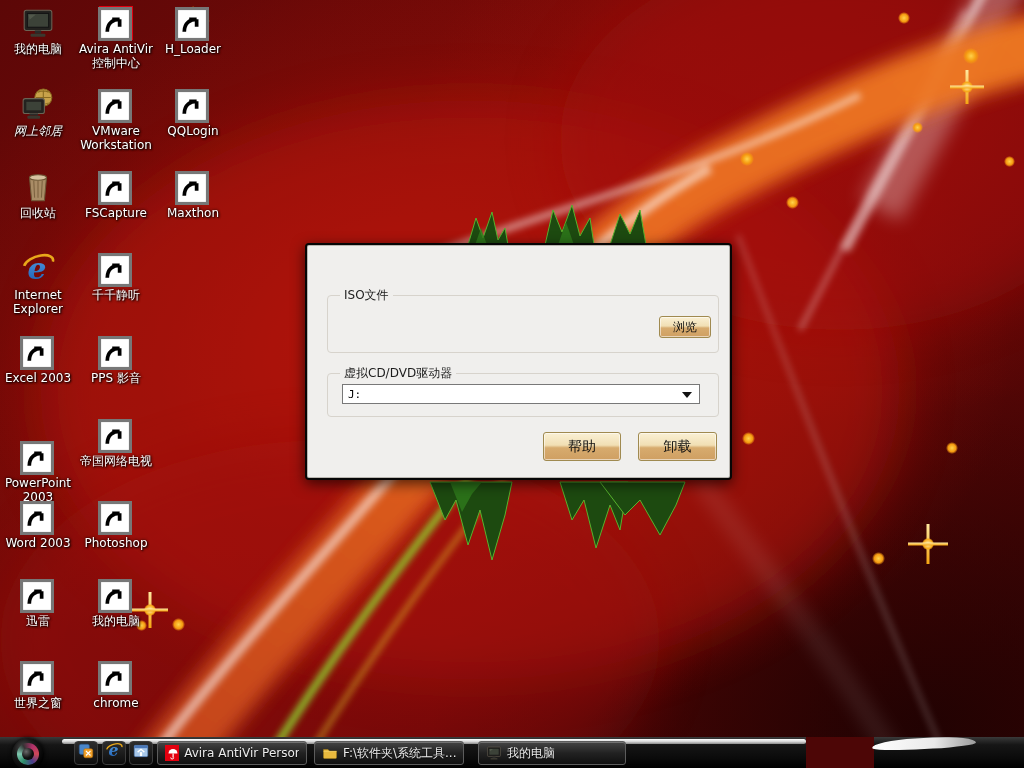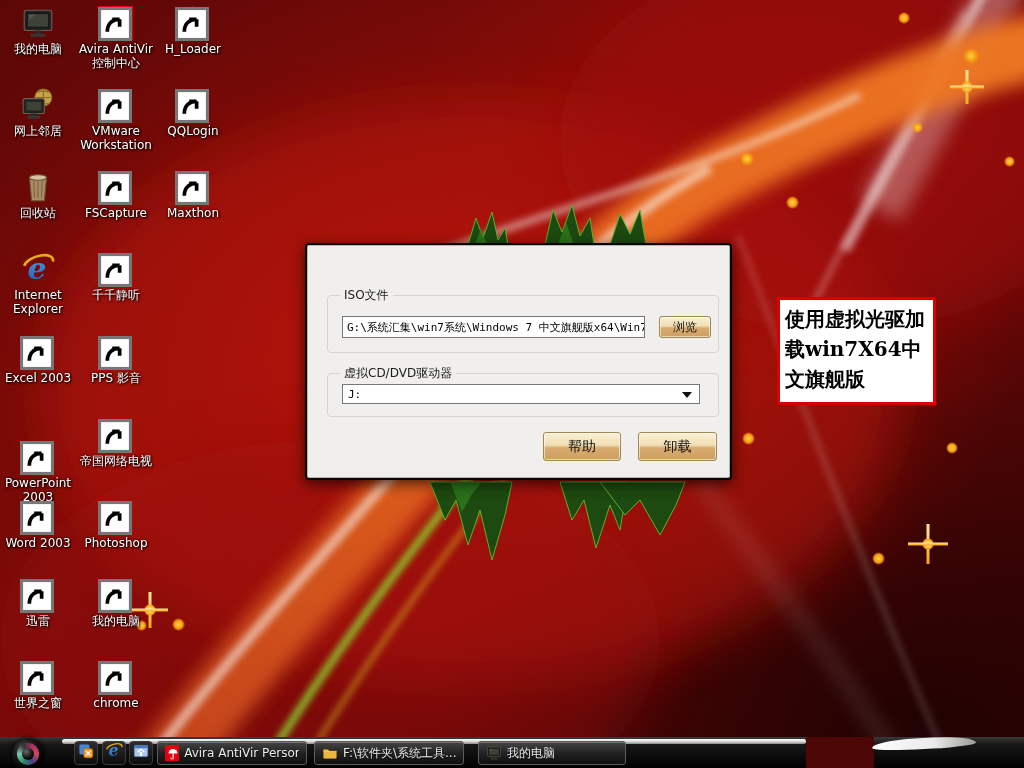--- a/index.html
+++ b/index.html
@@ -218,21 +218,21 @@
             <polygon points="16,0 21,7 28,3 24,11 32,14 23,17 27,26 18,21 14,31 11,20 2,24 8,14 2,6 12,9" fill="url(#hl)"></polygon>
             <rect x="11" y="14" width="10" height="4" rx="2" fill="#222"></rect>
           </svg>
           <svg class="sc-arrow" viewBox="0 0 11 11">
             <rect x=".5" y=".5" width="10" height="10" fill="#fff" stroke="#777"></rect>
             <path d="M3 8 C3 5 5 4 7 4 M7 4 h-2.4 M7 4 v2.4" stroke="#000" stroke-width="1.2" fill="none"></path>
           </svg>
         </div>
         <div class="icon-label">H_Loader</div>
       </div>
-      <div class="icon-cell" style="left: 0px; top: 88px;">
+      <div class="icon-cell" style="left: 0px; top: 88px; font-style: italic;">
         <div class="icon-art">
           <svg viewBox="0 0 32 32">
             <circle cx="21" cy="9" r="8" fill="#c8a24a"></circle>
             <circle cx="21" cy="9" r="8" fill="none" stroke="#8a6a20"></circle>
             <path d="M14 9 h14 M21 2 v14 M16 4 a9 7 0 0 1 10 0 M16 14 a9 7 0 0 0 10 0" stroke="#8a6a20" fill="none"></path>
             <rect x="2" y="10" width="20" height="14" rx="2" fill="#23221f" stroke="#6a6354"></rect>
             <rect x="5" y="13" width="14" height="8" fill="#3c4238"></rect>
             <rect x="8" y="24" width="8" height="2" fill="#2a2a28"></rect>
             <rect x="6" y="26" width="12" height="3" rx="1" fill="#3a382f"></rect>
           </svg>
@@ -547,28 +547,26 @@
           </svg>
           <svg class="sc-arrow" viewBox="0 0 11 11">
             <rect x=".5" y=".5" width="10" height="10" fill="#fff" stroke="#777"></rect>
             <path d="M3 8 C3 5 5 4 7 4 M7 4 h-2.4 M7 4 v2.4" stroke="#000" stroke-width="1.2" fill="none"></path>
           </svg>
         </div>
         <div class="icon-label">chrome</div>
       </div>
     </div>
 
-  <div class="annotation">使用虚拟光驱加载win7X64中文旗舰版</div>
 
   <div class="dialog">
 
     <div class="groupbox" style="left:20px;top:50px;width:392px;height:58px">
       <span class="gb-label">ISO文件</span>
     </div>
-    <div class="txtfield" style="left:35px;top:71px;width:303px;height:22px">G:\系统汇集\win7系统\Windows 7 中文旗舰版x64\Win7</div>
     <div class="btn-tan" style="left:352px;top:71px;width:52px;height:22px;font-size:12px">浏览</div>
 
     <div class="groupbox" style="left:20px;top:128px;width:392px;height:44px">
       <span class="gb-label">虚拟CD/DVD驱动器</span>
     </div>
     <div class="combo" style="left:35px;top:139px;width:358px;height:20px">
       <span>J:</span>
       <span class="arrow"></span>
     </div>
 

